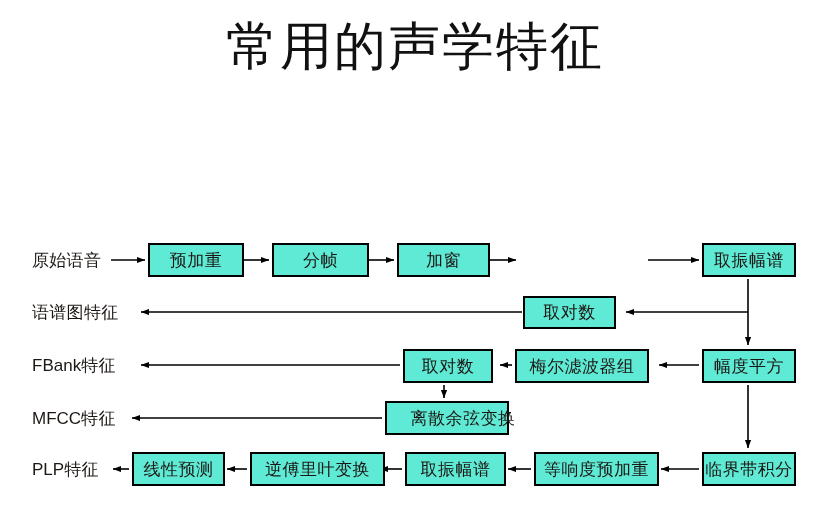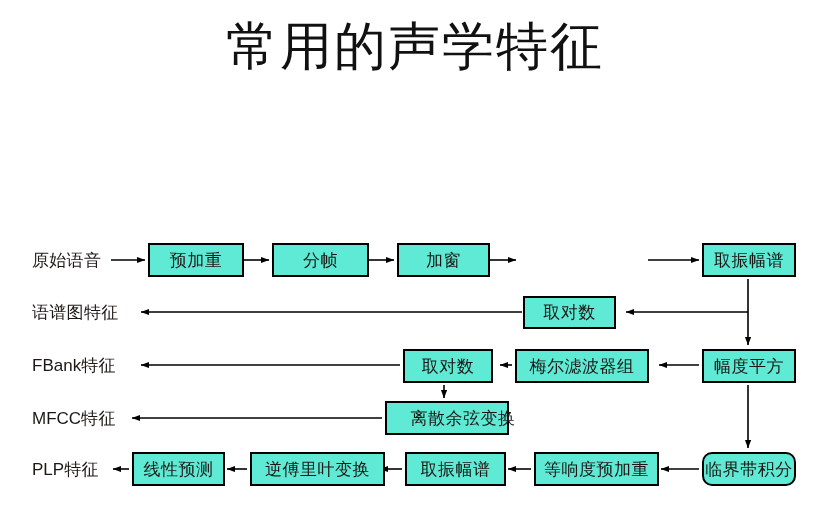--- a/index.html
+++ b/index.html
@@ -161,15 +161,15 @@
   <div class="node-box" style="left:385px; top:401px; width:124px; height:34px;padding-left:32px;">离散余弦变换</div>
 
   <div class="node-box" style="left:132px; top:452px; width:93px; height:34px;">线性预测</div>
 
   <div class="node-box" style="left:250px; top:452px; width:135px; height:34px;">逆傅里叶变换</div>
 
   <div class="node-box" style="left:405px; top:452px; width:101px; height:34px;">取振幅谱</div>
 
   <div class="node-box" style="left:534px; top:452px; width:125px; height:34px;">等响度预加重</div>
 
-  <div class="node-box" style="left:702px; top:452px; width:94px; height:34px;border-radius:10px;">临界带积分</div>
+  <div class="node-box" style="left:702px; top:452px; width:94px; height:34px;">临界带积分</div>
 
 </div>
 
 </body></html>

